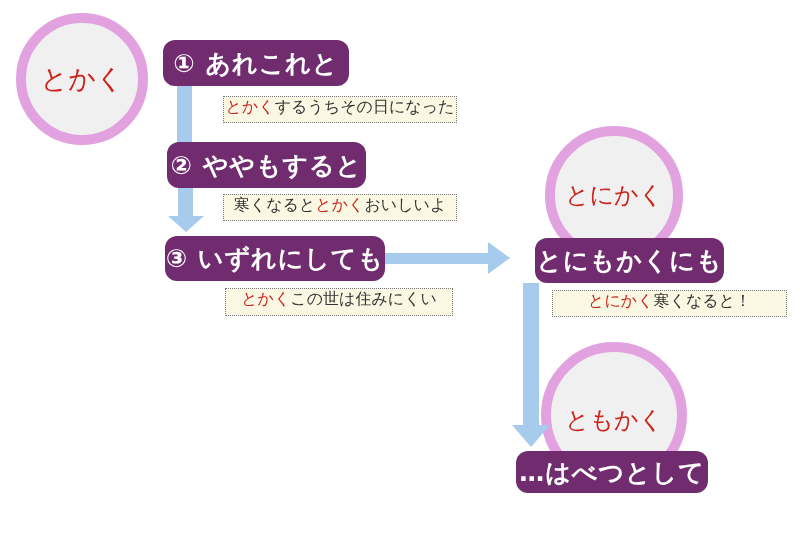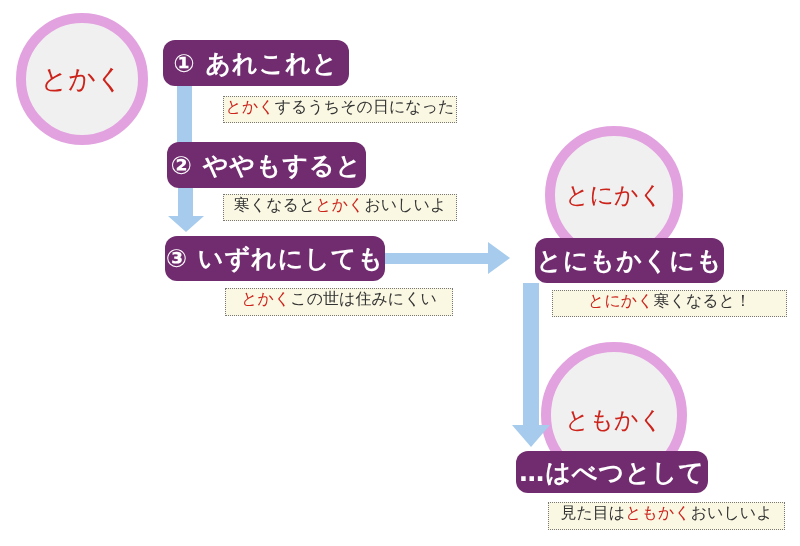--- a/index.html
+++ b/index.html
@@ -132,17 +132,14 @@
   </div>
   <div class="ex" id="ex2">
     <span><span>寒くなると</span><span class="hl">とかく</span><span>おいしいよ</span></span>
   </div>
   <div class="ex" id="ex3">
     <span><span></span><span class="hl">とかく</span><span>この世は住みにくい</span></span>
   </div>
   <div class="ex" id="ex4">
     <span><span></span><span class="hl">とにかく</span><span>寒くなると！</span></span>
   </div>
-  <div class="ex" id="ex5">
-    <span><span>見た目は</span><span class="hl">ともかく</span><span>おいしいよ</span></span>
-  </div>
 
 </div>
 
 </body></html>

